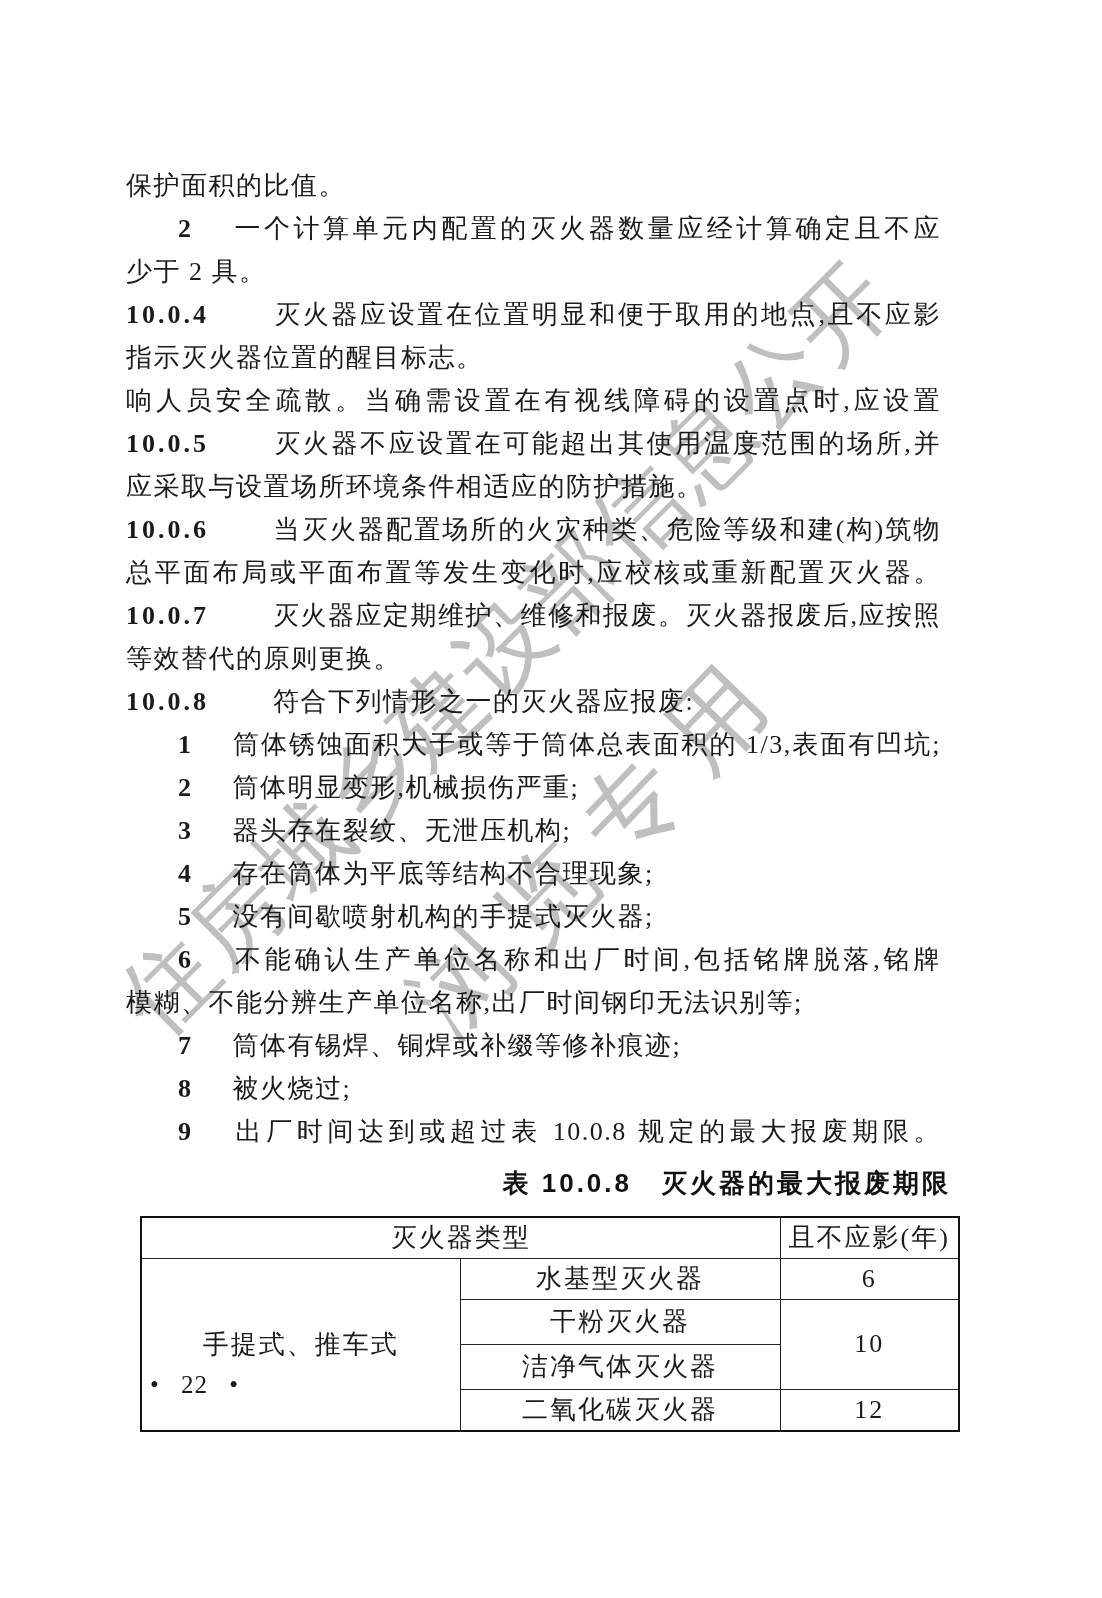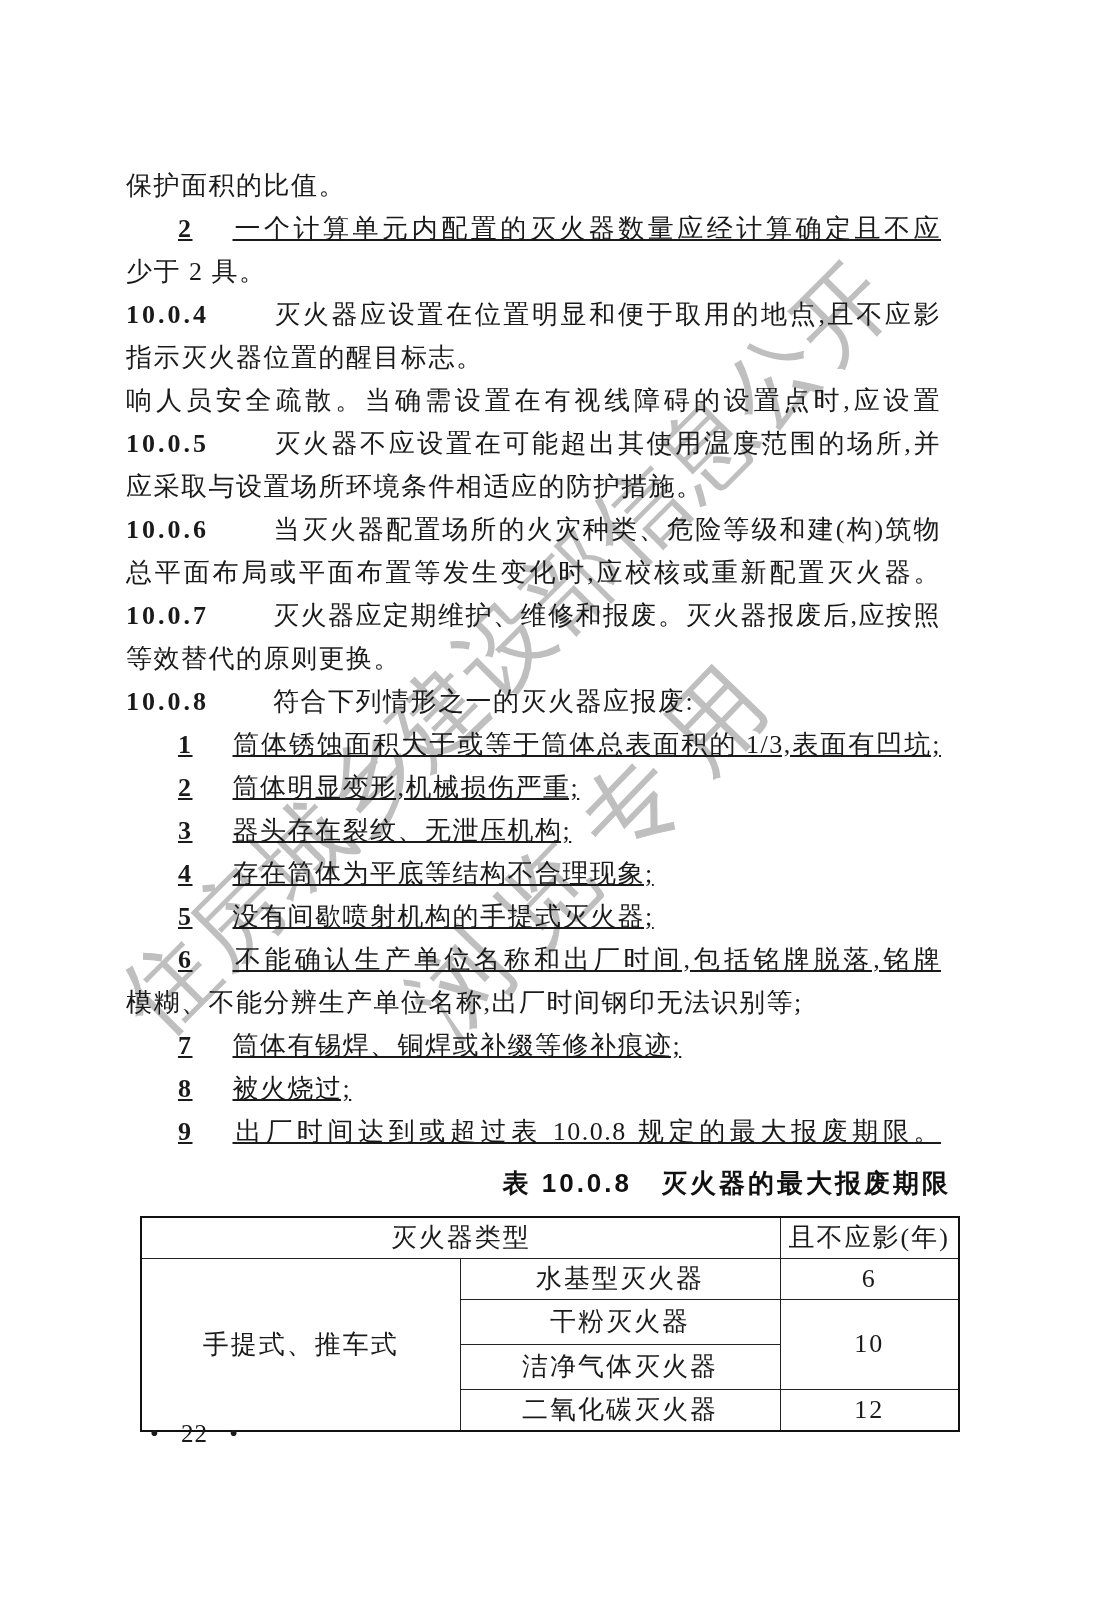--- a/index.html
+++ b/index.html
@@ -18,21 +18,21 @@
   .wm2 { left:599px; top:843px; font-size:96px; letter-spacing:26px;
          transform:translate(-50%,-50%) rotate(-46deg); }
   
   .content { position:absolute; left:126px; top:164px; width:815px; z-index:2; }
   .line { height:43px; line-height:43px; font-size:26px; letter-spacing:1.5px;
           white-space:nowrap; overflow:visible; }
   .line.j { white-space:normal; text-align:justify; text-align-last:justify;
             overflow:hidden; }
   .num { font-weight:bold; }
   .clause > .num { letter-spacing:3px; margin-right:64px; }
-  .item { padding-left:52px;text-decoration:underline; }
+  .item { padding-left:52px; }
   .item > .num { margin-right:40px; }
   .indent { padding-left:52px; }
   
   .tbl-title {
     position:absolute; left:133px; top:1166px; width:818px; z-index:2;
     text-align:right; font-size:26px; font-weight:bold; letter-spacing:3px;
     font-family:"Liberation Sans","DejaVu Sans",sans-serif; color:#111;
   }
   
   table.tbl {
@@ -44,21 +44,21 @@
     border:1.5px solid #222; text-align:center; vertical-align:middle;
     font-size:26px; letter-spacing:2px; padding:0; color:#1a1a1a;
   }
   tr.h-hdr  { height:41px; }
   tr.h-r1   { height:41px; }
   tr.h-r2   { height:45px; }
   tr.h-r3   { height:45px; }
   tr.h-r4   { height:42px; }
   
   .pagenum {
-    position:absolute; left:150px; top:1420px; z-index:2;
+    position:absolute; left:150px; top:1371px; z-index:2;
     font-size:25px; word-spacing:14px; letter-spacing:1px; color:#1a1a1a;
   }
 </style>
 </head>
 <body>
 
 <div class="page">
 
   <div class="wm wm1">住房城乡建设部信息公开</div>
   <div class="wm wm2">浏览专用</div>

